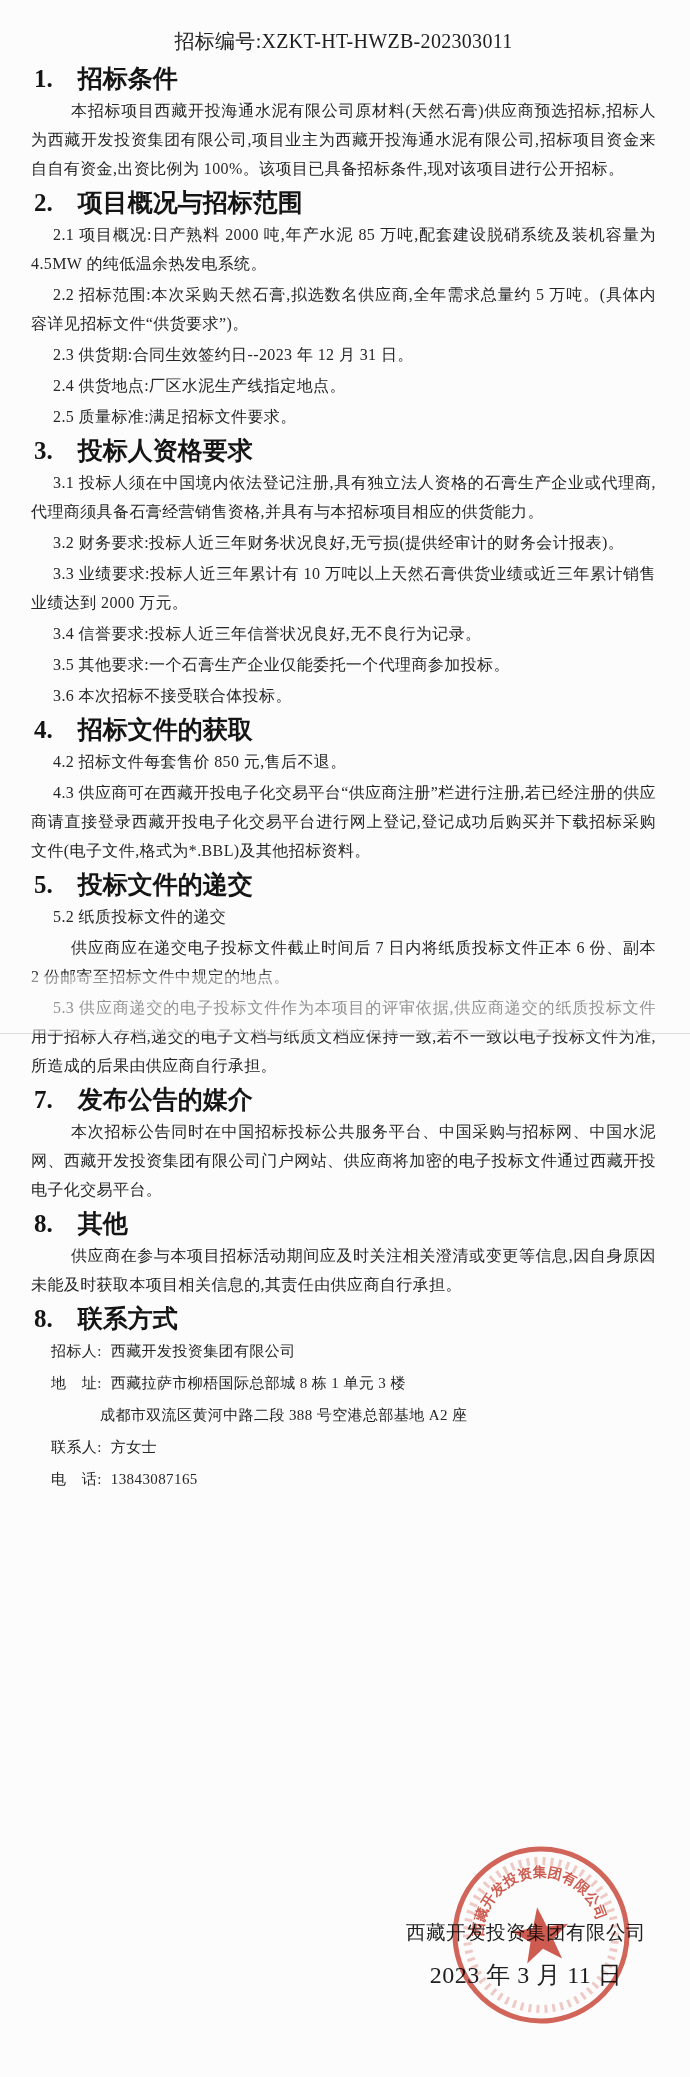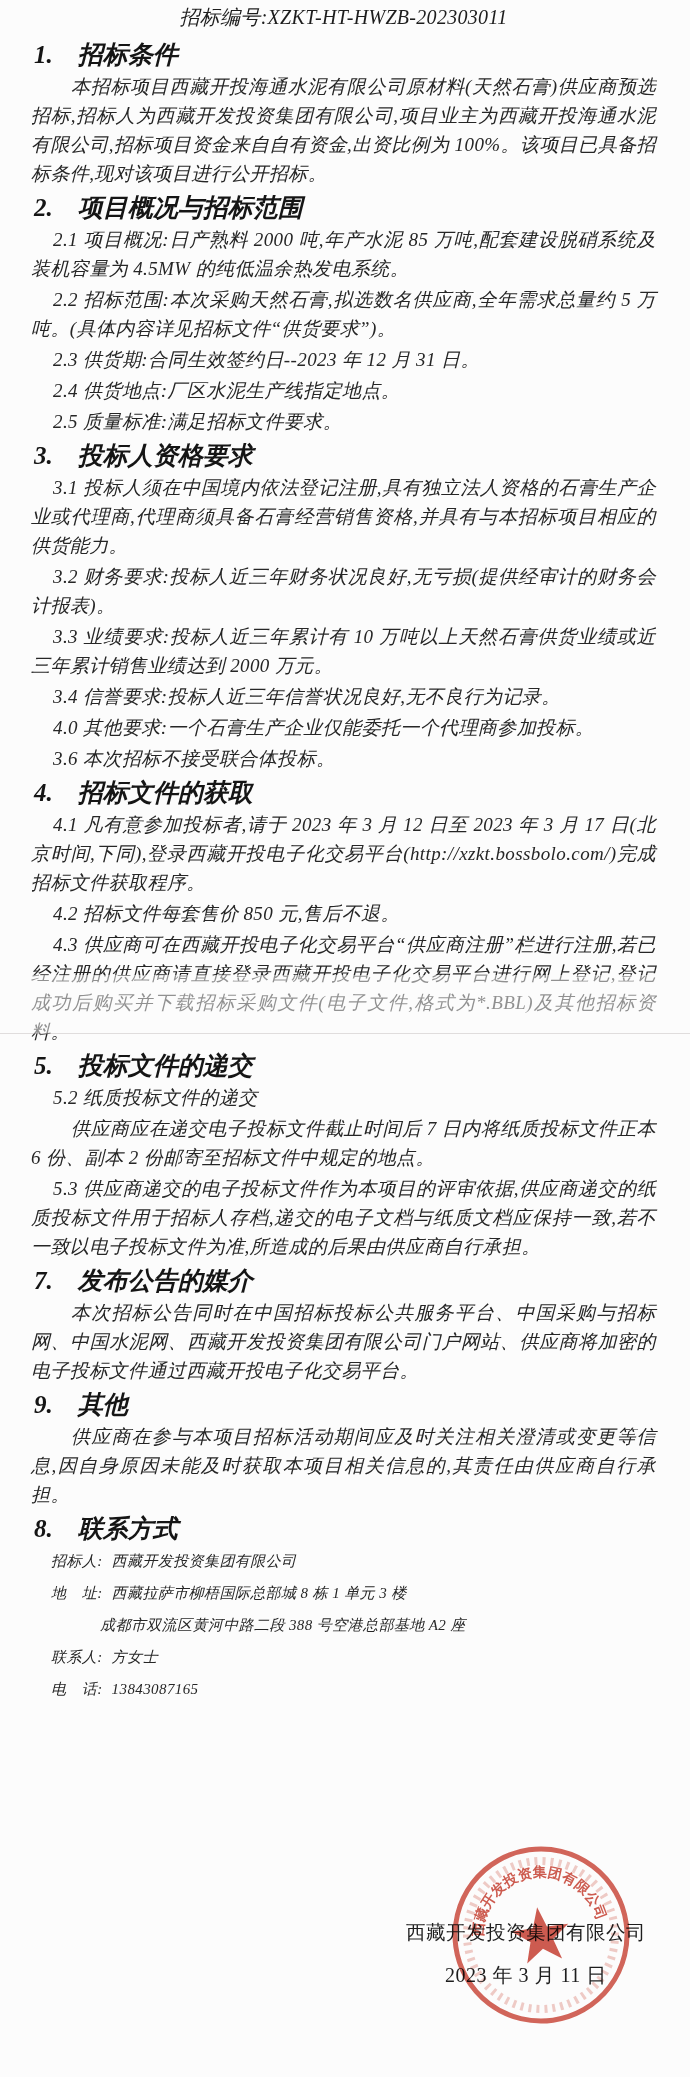--- a/index.html
+++ b/index.html
@@ -5,55 +5,55 @@
   html,body{margin:0;padding:0;background:#e9e9e9;}
   .page{
     position:relative;
     width:690px;height:2077px;
     margin:0 auto;
     background:#fcfcfc;
     overflow:hidden;
     font-family:"Liberation Serif","DejaVu Serif",serif;
     color:#262626;
   }
-  .inner{padding:4px 34px 0 31px;font-style:italic;}
+  .inner{padding:28px 34px 0 31px;}
   .doc-title{
     text-align:center;
     font-size:20px;line-height:26px;
     margin-bottom:10px;
     color:#1d1d1d;
     letter-spacing:.3px;
     white-space:pre-wrap;
   }
   h2.sec{
     font-size:25px;font-weight:700;
     line-height:29px;margin:5px 0 3px;margin-left:3px;
     color:#151515;white-space:pre-wrap;
   }
   p.p{
-    font-size:19px;line-height:29px;
+    font-size:16px;line-height:29px;
     margin:2px 0;text-align:justify;
     letter-spacing:.4px;
   }
   .ind2{text-indent:40px;}
   .ind1{text-indent:22px;}
   .contact-line{
     font-size:15px;line-height:30px;margin:2px 0 2px 20px;
     letter-spacing:.4px;
   }
   .contact-line .lbl{margin-right:9px;}
   .addr2{margin-left:69px;}
   .scan-fade{position:absolute;left:0;right:0;top:975px;height:58px;background:rgba(252,252,252,.5);pointer-events:none;}
   .scan-line{position:absolute;left:0;right:0;top:1033px;height:1px;background:rgba(190,183,183,.45);pointer-events:none;}
   .sig{
     position:absolute;top:1920px;right:44px;
     text-align:center;font-size:19.5px;line-height:26px;color:#1e1e1e;
     letter-spacing:.5px;
   }
-  .sig-date{margin-top:16px;font-size:20px;}
+  .sig-date{margin-top:16px;font-size:24px;}
   .seal{
     position:absolute;left:446px;top:1840px;width:190px;height:190px;
     mix-blend-mode:multiply;opacity:.88;
     transform:rotate(-8deg);
     pointer-events:none;
   }
   .seal text{font-family:"Liberation Serif","DejaVu Serif",serif;font-weight:700;}
 </style>
 </head>
 <body>
@@ -75,45 +75,44 @@
       <p class="p ind1">2.4 供货地点:厂区水泥生产线指定地点。</p>
       <p class="p ind1">2.5 质量标准:满足招标文件要求。</p>
     </section>
 
     <section>
       <h2 class="sec">3.　投标人资格要求</h2>
       <p class="p ind1">3.1 投标人须在中国境内依法登记注册,具有独立法人资格的石膏生产企业或代理商,代理商须具备石膏经营销售资格,并具有与本招标项目相应的供货能力。</p>
       <p class="p ind1">3.2 财务要求:投标人近三年财务状况良好,无亏损(提供经审计的财务会计报表)。</p>
       <p class="p ind1">3.3 业绩要求:投标人近三年累计有 10 万吨以上天然石膏供货业绩或近三年累计销售业绩达到 2000 万元。</p>
       <p class="p ind1">3.4 信誉要求:投标人近三年信誉状况良好,无不良行为记录。</p>
-      <p class="p ind1">4.0 其他要求:一个石膏生产企业仅能委托一个代理商参加投标。</p>
+      <p class="p ind1">3.5 其他要求:一个石膏生产企业仅能委托一个代理商参加投标。</p>
       <p class="p ind1">3.6 本次招标不接受联合体投标。</p>
     </section>
 
     <section>
       <h2 class="sec">4.　招标文件的获取</h2>
-      <p class="p ind1">4.1 凡有意参加投标者,请于 2023 年 3 月 12 日至 2023 年 3 月 17 日(北京时间,下同),登录西藏开投电子化交易平台(http://xzkt.bossbolo.com/)完成招标文件获取程序。</p>
       <p class="p ind1">4.2 招标文件每套售价 850 元,售后不退。</p>
       <p class="p ind1">4.3 供应商可在西藏开投电子化交易平台“供应商注册”栏进行注册,若已经注册的供应商请直接登录西藏开投电子化交易平台进行网上登记,登记成功后购买并下载招标采购文件(电子文件,格式为*.BBL)及其他招标资料。</p>
     </section>
 
     <section>
       <h2 class="sec">5.　投标文件的递交</h2>
       <p class="p ind1">5.2 纸质投标文件的递交</p>
       <p class="p ind2">供应商应在递交电子投标文件截止时间后 7 日内将纸质投标文件正本 6 份、副本 2 份邮寄至招标文件中规定的地点。</p>
       <p class="p ind1">5.3 供应商递交的电子投标文件作为本项目的评审依据,供应商递交的纸质投标文件用于招标人存档,递交的电子文档与纸质文档应保持一致,若不一致以电子投标文件为准,所造成的后果由供应商自行承担。</p>
     </section>
 
     <section>
       <h2 class="sec">7.　发布公告的媒介</h2>
       <p class="p ind2">本次招标公告同时在中国招标投标公共服务平台、中国采购与招标网、中国水泥网、西藏开发投资集团有限公司门户网站、供应商将加密的电子投标文件通过西藏开投电子化交易平台。</p>
     </section>
 
     <section>
-      <h2 class="sec">9.　其他</h2>
+      <h2 class="sec">8.　其他</h2>
       <p class="p ind2">供应商在参与本项目招标活动期间应及时关注相关澄清或变更等信息,因自身原因未能及时获取本项目相关信息的,其责任由供应商自行承担。</p>
     </section>
 
     <section>
       <h2 class="sec">8.　联系方式</h2>
       <div class="contact-line">
         <span class="lbl">招标人:</span><span>西藏开发投资集团有限公司</span>
       </div>
       <div class="contact-line">
         <span class="lbl">地　址:</span><span>西藏拉萨市柳梧国际总部城 8 栋 1 单元 3 楼</span>

